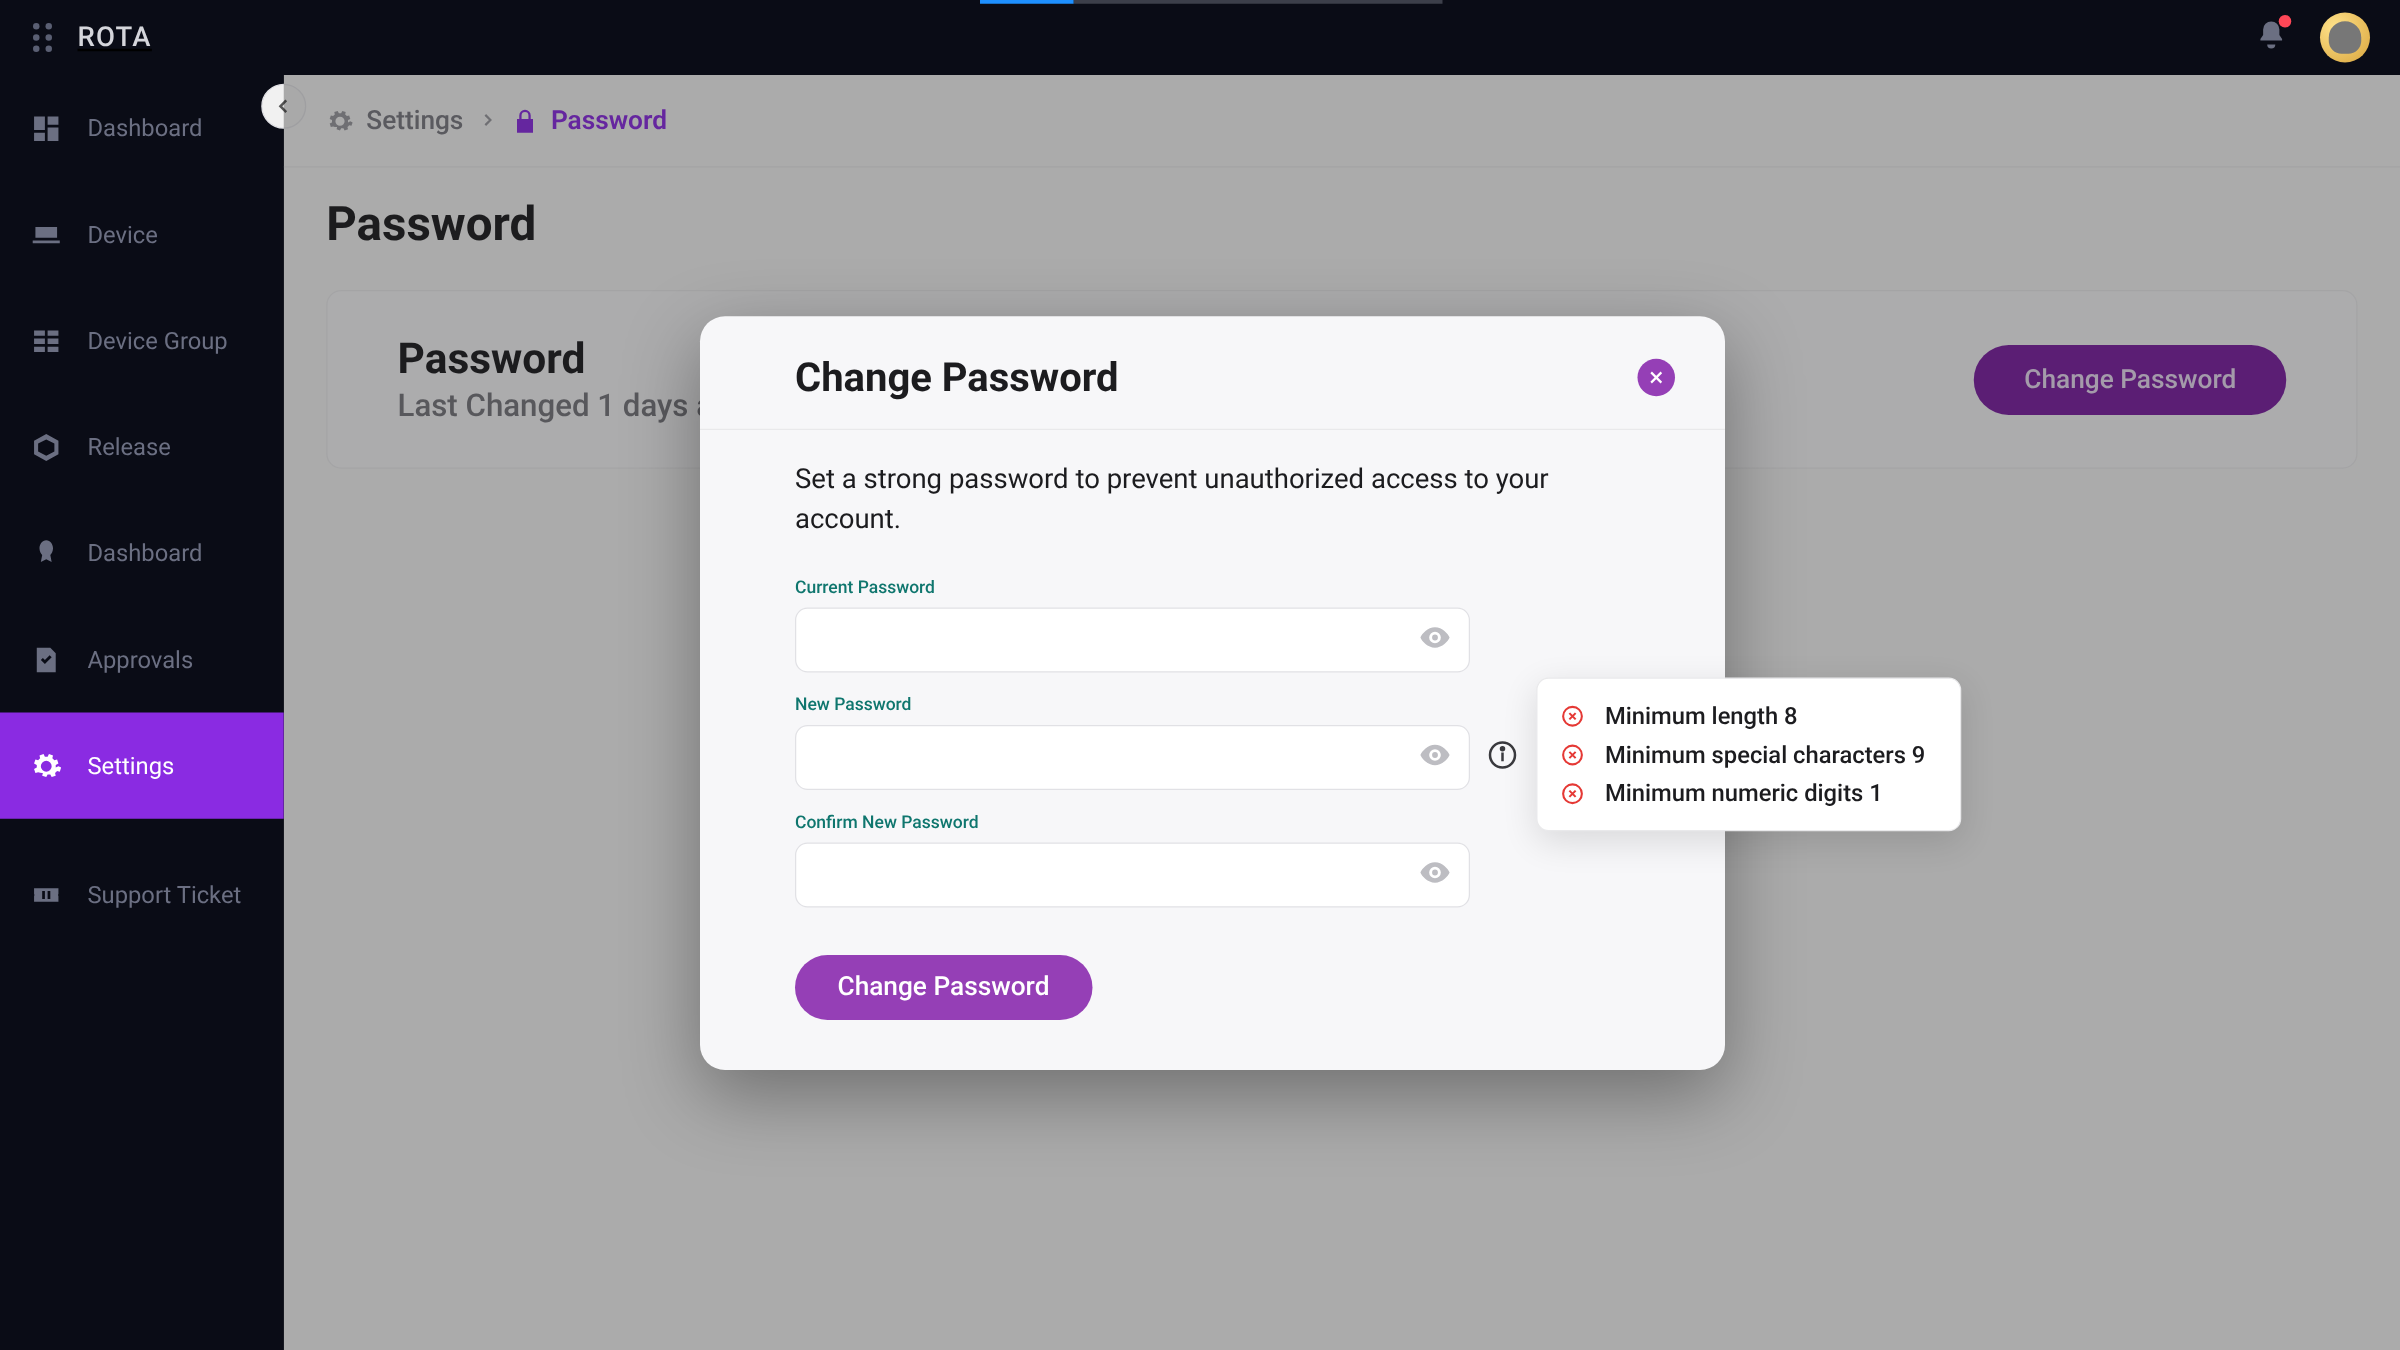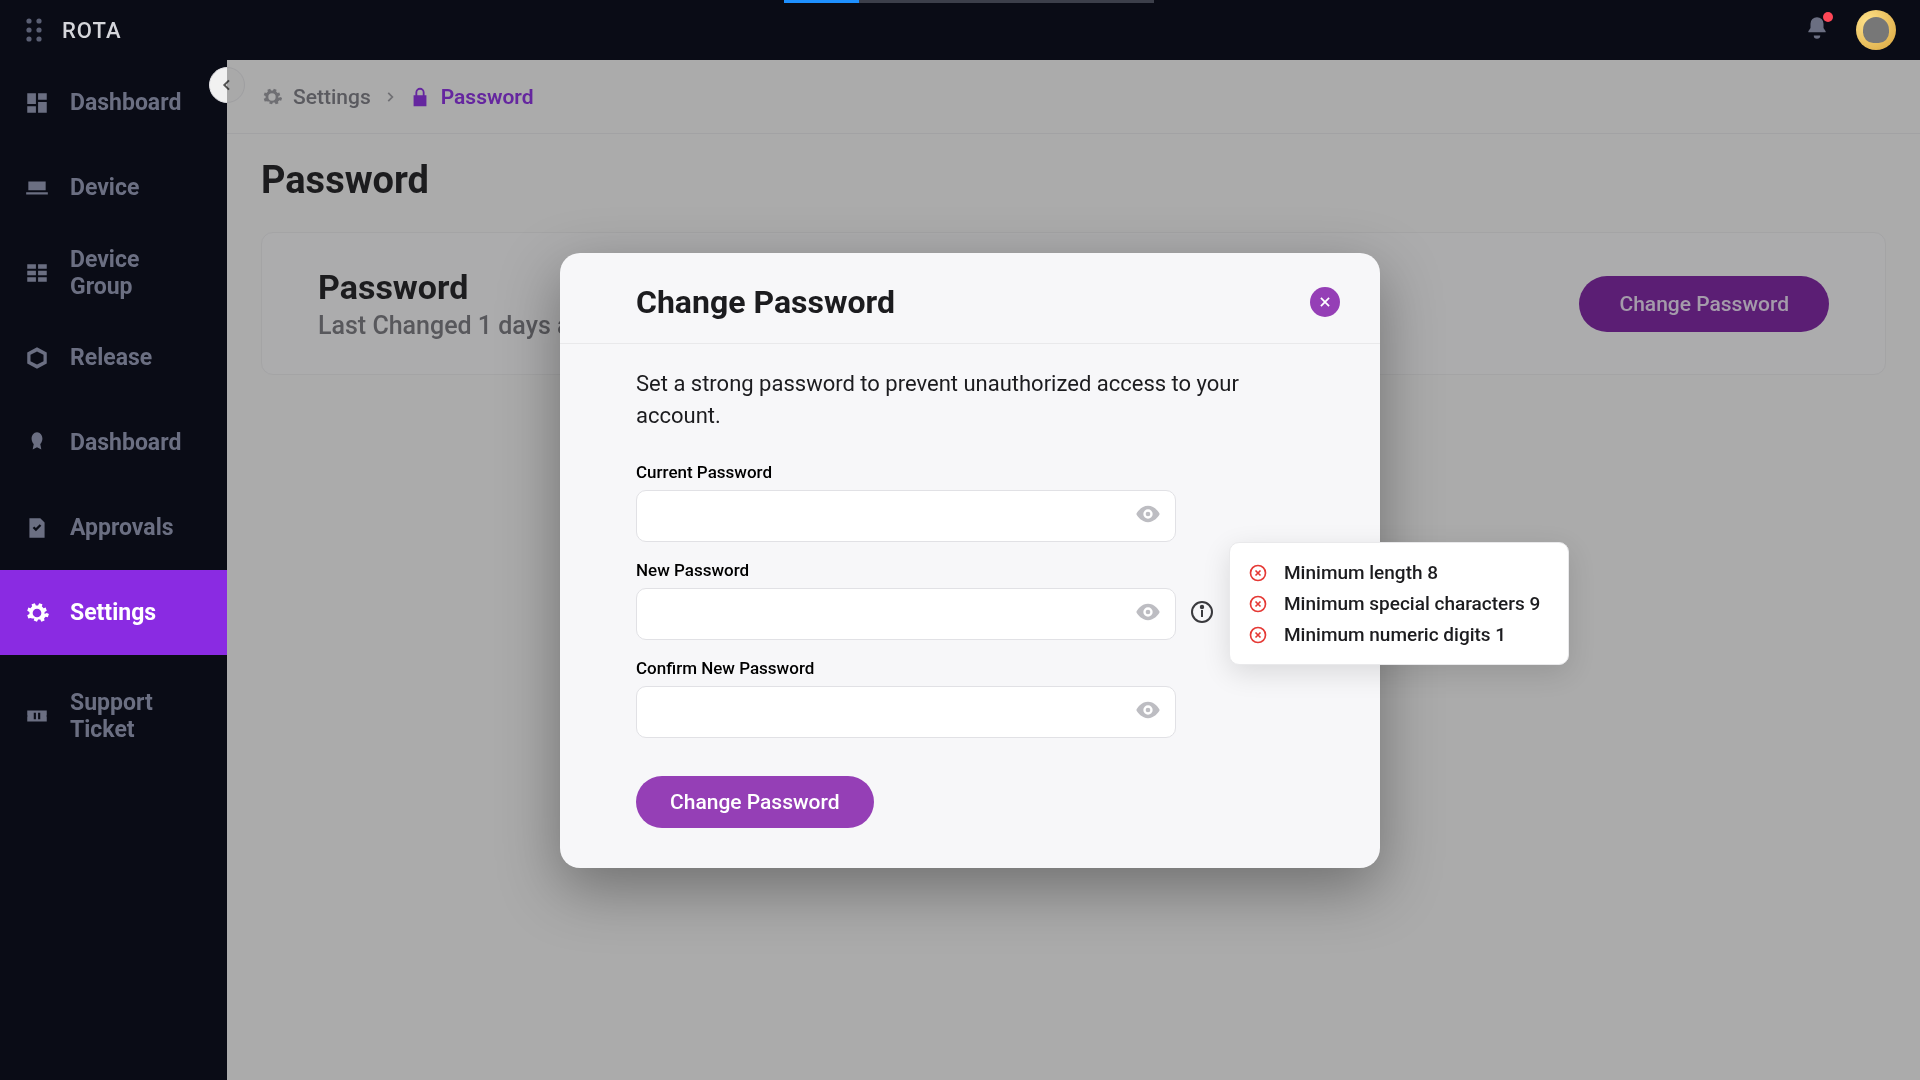--- a/index.html
+++ b/index.html
@@ -1,31 +1,31 @@
 <!DOCTYPE html>
 <html><head>
 <meta charset="utf-8">
 <style>
 * { margin: 0; padding: 0; box-sizing: border-box; font-family: -apple-system, BlinkMacSystemFont, 'Segoe UI', Roboto, sans-serif; }
 html, body { width: 1920px; height: 1080px; overflow: hidden; background: #0a0c16; }
 
 
-.topbar { height: 60px; background: #0a0c16; display: flex; align-items: center; padding: 0 24px; justify-content: space-between; position: relative; z-index: 5; }
+.topbar { height: 60px; background: #0a0c16; display: flex; align-items: center; padding: 0 24px; justify-content: space-between; position: relative; z-index: 5; text-decoration: underline; }
 .topbar-left { display: flex; align-items: center; gap: 18px; }
 .grip-icon { color: #5a5f73; display: flex; }
 .brand { color: #d5d6db; font-size: 22px; font-weight: 500; letter-spacing: 1px; }
 .topbar-right { display: flex; align-items: center; gap: 26px; }
 .bell-wrap { position: relative; color: #6b6f82; }
 .bell-badge { position: absolute; top: -3px; right: -3px; width: 10px; height: 10px; background: #ff4757; border-radius: 50%; }
 .avatar { width: 40px; height: 40px; border-radius: 50%; background: radial-gradient(circle at 30% 30%, #ffe28a, #d9a53d); display: flex; align-items: center; justify-content: center; }
 .avatar-inner { width: 26px; height: 26px; border-radius: 50% 50% 40% 40%; background: #777; }
 
 
 .sidebar { position: absolute; left: 0; top: 60px; bottom: 0; width: 227px; background: #0a0c16; z-index: 4; }
-.side-item { display: flex; align-items: center; gap: 20px; padding: 0 24px; height: 85px; color: #6b6f82; cursor: pointer; font-size: 23px; font-weight: 700; }
+.side-item { display: flex; align-items: center; gap: 20px; padding: 0 24px; height: 85px; color: #6b6f82; cursor: pointer; font-size: 19px; font-weight: 400; }
 .side-item.active { background: #8a2be2; color: #fff; }
 .side-item svg { flex-shrink: 0; }
 .side-support { margin-top: 18px; }
 
 
 .main { position: absolute; left: 227px; right: 0; top: 60px; bottom: 0; background: #f4f4f4; }
 .collapse-btn { position: absolute; left: -18px; top: 7px; width: 36px; height: 36px; background: #f1f1f1; border: 1px solid #e2e2e6; border-radius: 50%; display: flex; align-items: center; justify-content: center; color: #555; cursor: pointer; z-index: 6; }
 
 .breadcrumb { height: 74px; display: flex; align-items: center; padding: 0 34px; gap: 12px; border-bottom: 1px solid #e7e7ea; font-size: 21px; }
 .crumb-settings { display: flex; align-items: center; gap: 10px; color: #7a7a82; font-weight: 500; }
@@ -47,21 +47,21 @@
 .overlay { position: absolute; left: 227px; right: 0; top: 60px; bottom: 0; background: rgba(30,30,30,0.34); z-index: 10; }
 
 
 .modal { position: absolute; left: 560px; top: 253px; width: 820px; background: #f7f7f9; border-radius: 20px; box-shadow: 0 20px 60px rgba(0,0,0,0.35); z-index: 20; }
 .modal-header { padding: 30px 40px 22px 76px; display: flex; align-items: center; justify-content: space-between; border-bottom: 1px solid #e9e9eb; }
 .modal-title { font-size: 32px; font-weight: 700; color: #1c1c1f; }
 .modal-close { width: 30px; height: 30px; border-radius: 50%; background: #953fb6; color: #fff; display: flex; align-items: center; justify-content: center; cursor: pointer; font-size: 16px; }
 .modal-body { padding: 24px 76px 40px; }
 .modal-desc { font-size: 22px; color: #1c1c1f; line-height: 1.45; margin-bottom: 30px; max-width: 640px; }
 .field-group { margin-bottom: 18px; }
-.field-label { font-size: 17px; color: #000000; margin-bottom: 8px; font-weight: 500; }
+.field-label { font-size: 14px; color: #0f766e; margin-bottom: 8px; font-weight: 500; }
 .field-row { display: flex; align-items: center; gap: 14px; }
 .input-wrap { position: relative; width: 540px; }
 .pw-input { width: 100%; height: 52px; border: 1px solid #e1e1e5; border-radius: 10px; background: #fff; padding: 0 56px 0 16px; font-size: 18px; }
 .eye-btn { position: absolute; right: 14px; top: 50%; transform: translateY(-50%); color: #bdbdc2; cursor: pointer; }
 .info-btn { color: #3a3a3e; cursor: pointer; }
 .modal-submit { margin-top: 20px; background: #953fb6; color: #fff; font-size: 21px; font-weight: 500; padding: 14px 34px; border: none; border-radius: 999px; cursor: pointer; }
 
 
 .req-tooltip { position: absolute; left: 1229px; top: 542px; background: #fff; border: 1px solid #e9e9eb; border-radius: 10px; box-shadow: 0 8px 28px rgba(0,0,0,0.12); padding: 18px 28px 18px 18px; z-index: 25; }
 .req-row { display: flex; align-items: center; gap: 16px; font-size: 19px; color: #1c1c1f; margin-bottom: 8px; font-weight: 500; text-align: center; }

